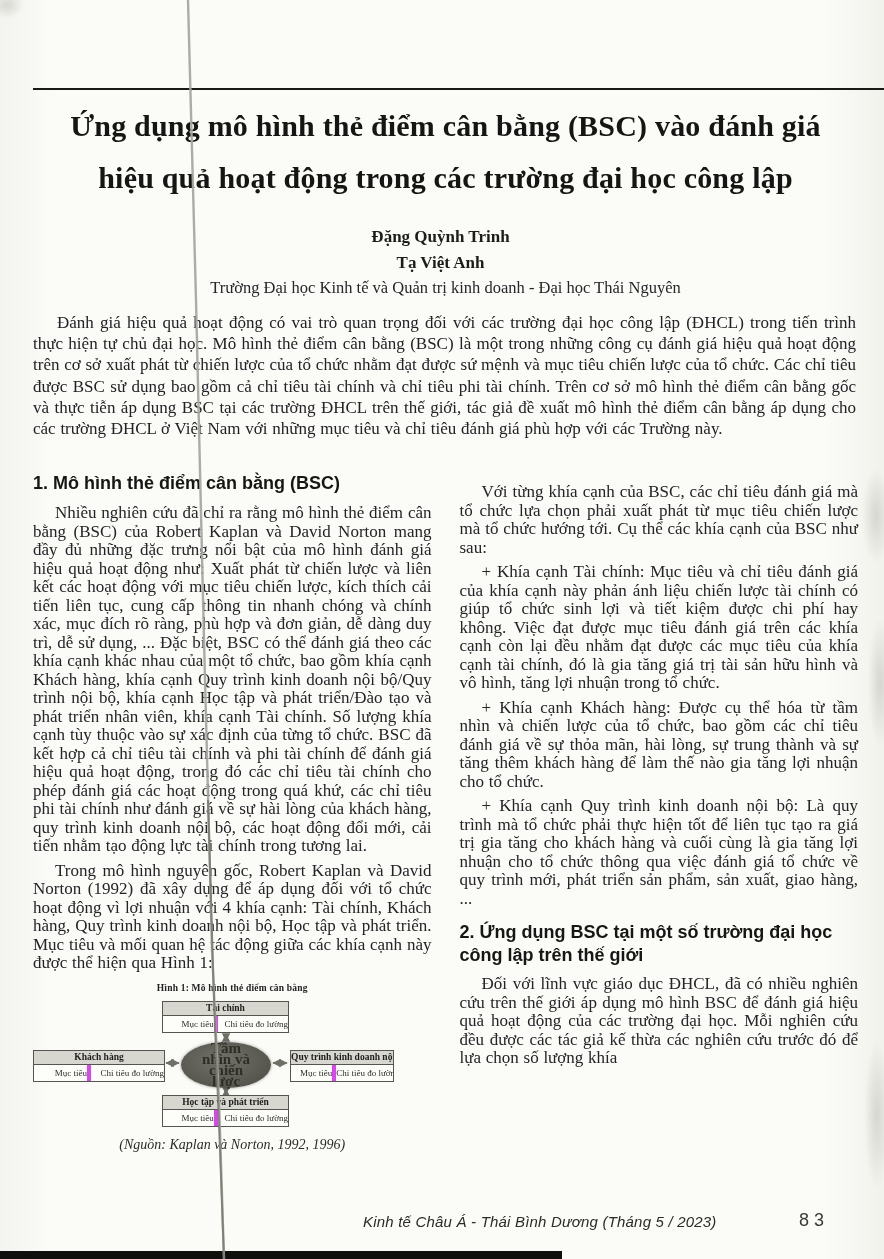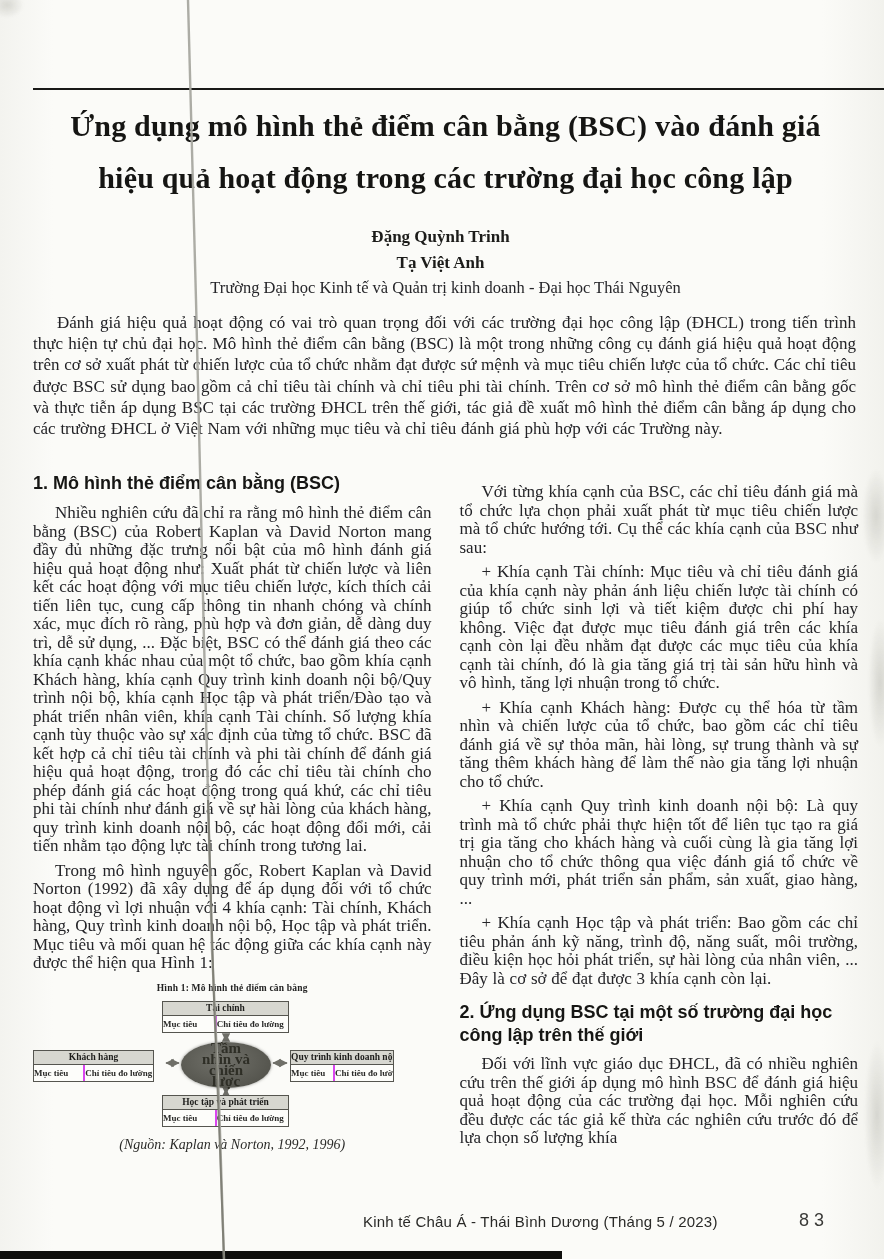--- a/index.html
+++ b/index.html
@@ -74,48 +74,48 @@
   .fig-canvas{position:relative;height:130px;}
   .fig-arrows{position:absolute;left:0;top:0;}
   .fig-box{position:absolute;border:1px solid #55554f;background:#fdfdfa;box-sizing:border-box;}
   .fig-box-h{
     background:#d7d7d0;border-bottom:1px solid #55554f;
     font-size:9.5px;font-weight:bold;text-align:center;
     height:13px;line-height:13px;color:#1d1d1b;white-space:nowrap;overflow:hidden;
   }
   .fig-cells{display:flex;height:16px;}
   .fig-cells span{
-    display:block;font-size:9px;line-height:16px;text-align:left;
-    color:#2a2a28;white-space:nowrap;overflow:hidden;font-weight:bold;
+    display:block;font-size:9px;line-height:16px;text-align:right;
+    color:#2a2a28;white-space:nowrap;overflow:hidden;
   }
   .fig-cells .c1{width:42%;}
-  .fig-cells .c2{width:58%;border-left:2px solid #d946ef;}
+  .fig-cells .c2{width:58%;border-left:4px solid #d946ef;}
   #fb-top{left:129px;top:3px;width:127px;}
-  #fb-left{left:0px;top:52px;width:121px;}
+  #fb-left{left:0px;top:52px;width:132px;}
   #fb-right{left:257px;top:52px;width:104px;}
   #fb-bottom{left:129px;top:97px;width:127px;}
   .fig-ellipse{
     position:absolute;left:148px;top:44px;width:90px;height:46px;
     border-radius:50%;
     background:radial-gradient(ellipse at 45% 40%,#71716a,#53534c 78%);
     color:#2e2e26;font-size:15px;font-weight:bold;line-height:11px;
     display:flex;align-items:center;justify-content:center;text-align:center;
     padding:0 14px;box-sizing:border-box;
     box-shadow:0 0 3px rgba(40,40,35,.5);
   }
   .fig-source{
     text-align:center;font-size:14px;font-style:italic;color:#2b2b29;
     margin-top:9px;
   }
 
   
   .footer-journal{
     position:absolute;left:363px;top:1213px;
     font-family:"Liberation Sans","DejaVu Sans",sans-serif;
-    font-size:15px;color:#2a2a28;letter-spacing:.2px;
+    font-size:15px;color:#2a2a28;letter-spacing:.2px;font-style:italic;
   }
   .footer-page{
     position:absolute;left:799px;top:1210px;
     font-family:"Liberation Sans","DejaVu Sans",sans-serif;
     font-size:18px;color:#3a3a38;letter-spacing:5px;
   }
 </style>
 </head>
 <body>
 
@@ -198,21 +198,20 @@
         </div>
         <div class="fig-source">(Nguồn: Kaplan và Norton, 1992, 1996)</div>
       </div>
     </div>
 
     <div class="col col-right">
       <p class="first">Với từng khía cạnh của BSC, các chỉ tiêu đánh giá mà tổ chức lựa chọn phải xuất phát từ mục tiêu chiến lược mà tổ chức hướng tới. Cụ thể các khía cạnh của BSC như sau:</p>
       <p>+ Khía cạnh Tài chính: Mục tiêu và chỉ tiêu đánh giá của khía cạnh này phản ánh liệu chiến lược tài chính có giúp tổ chức sinh lợi và tiết kiệm được chi phí hay không. Việc đạt được mục tiêu đánh giá trên các khía cạnh còn lại đều nhằm đạt được các mục tiêu của khía cạnh tài chính, đó là gia tăng giá trị tài sản hữu hình và vô hình, tăng lợi nhuận trong tổ chức.</p>
       <p>+ Khía cạnh Khách hàng: Được cụ thể hóa từ tầm nhìn và chiến lược của tổ chức, bao gồm các chỉ tiêu đánh giá về sự thỏa mãn, hài lòng, sự trung thành và sự tăng thêm khách hàng để làm thế nào gia tăng lợi nhuận cho tổ chức.</p>
       <p>+ Khía cạnh Quy trình kinh doanh nội bộ: Là quy trình mà tổ chức phải thực hiện tốt để liên tục tạo ra giá trị gia tăng cho khách hàng và cuối cùng là gia tăng lợi nhuận cho tổ chức thông qua việc đánh giá tổ chức về quy trình mới, phát triển sản phẩm, sản xuất, giao hàng, ...</p>
-      <p>+ Khía cạnh Học tập và phát triển: Bao gồm các chỉ tiêu phản ánh kỹ năng, trình độ, năng suất, môi trường, điều kiện học hỏi phát triển, sự hài lòng của nhân viên, ... Đây là cơ sở để đạt được 3 khía cạnh còn lại.</p>
       <h2 class="sec-heading second">2. Ứng dụng BSC tại một số trường đại học công lập trên thế giới</h2>
       <p class="first">Đối với lĩnh vực giáo dục ĐHCL, đã có nhiều nghiên cứu trên thế giới áp dụng mô hình BSC để đánh giá hiệu quả hoạt động của các trường đại học. Mỗi nghiên cứu đều được các tác giả kế thừa các nghiên cứu trước đó để lựa chọn số lượng khía</p>
     </div>
   </div>
 
   <div class="footer-journal">Kinh tế Châu Á - Thái Bình Dương  (Tháng 5 / 2023)</div>
   <div class="footer-page">83</div>
 
   <svg class="fold-svg" width="884" height="1259">
     <polyline points="188,0 196,300 204,640 212,950 219,1100 224,1259" fill="none" stroke="#a8a8a0" stroke-width="2.4" opacity="0.95"></polyline>

